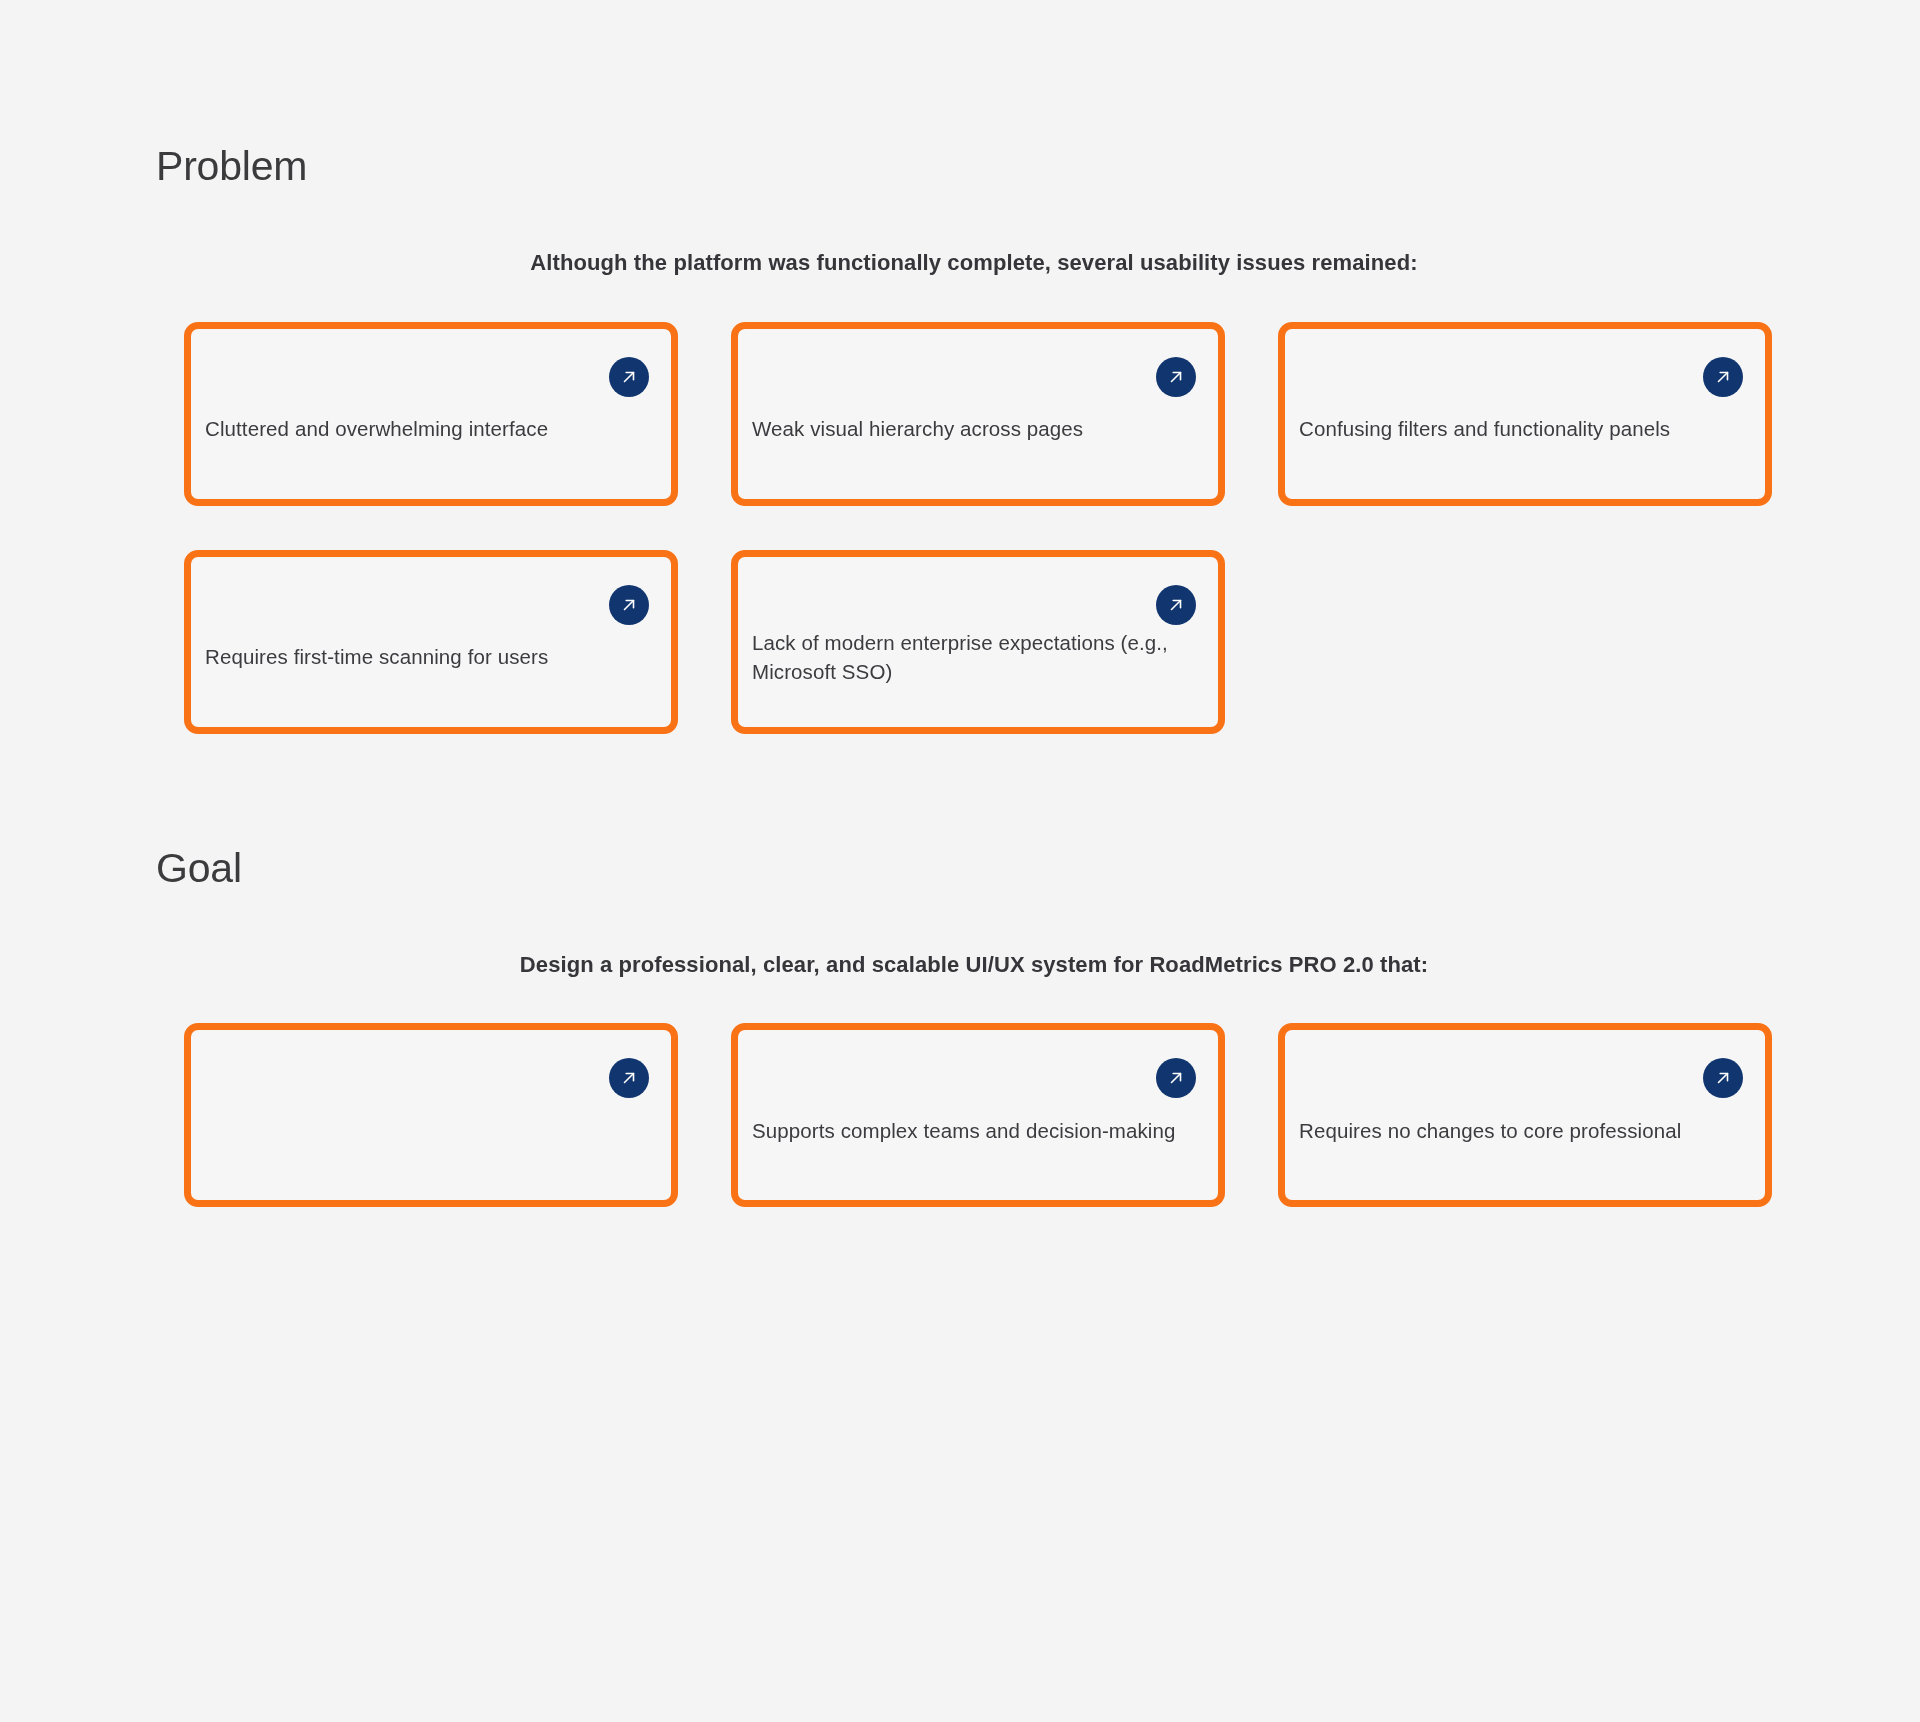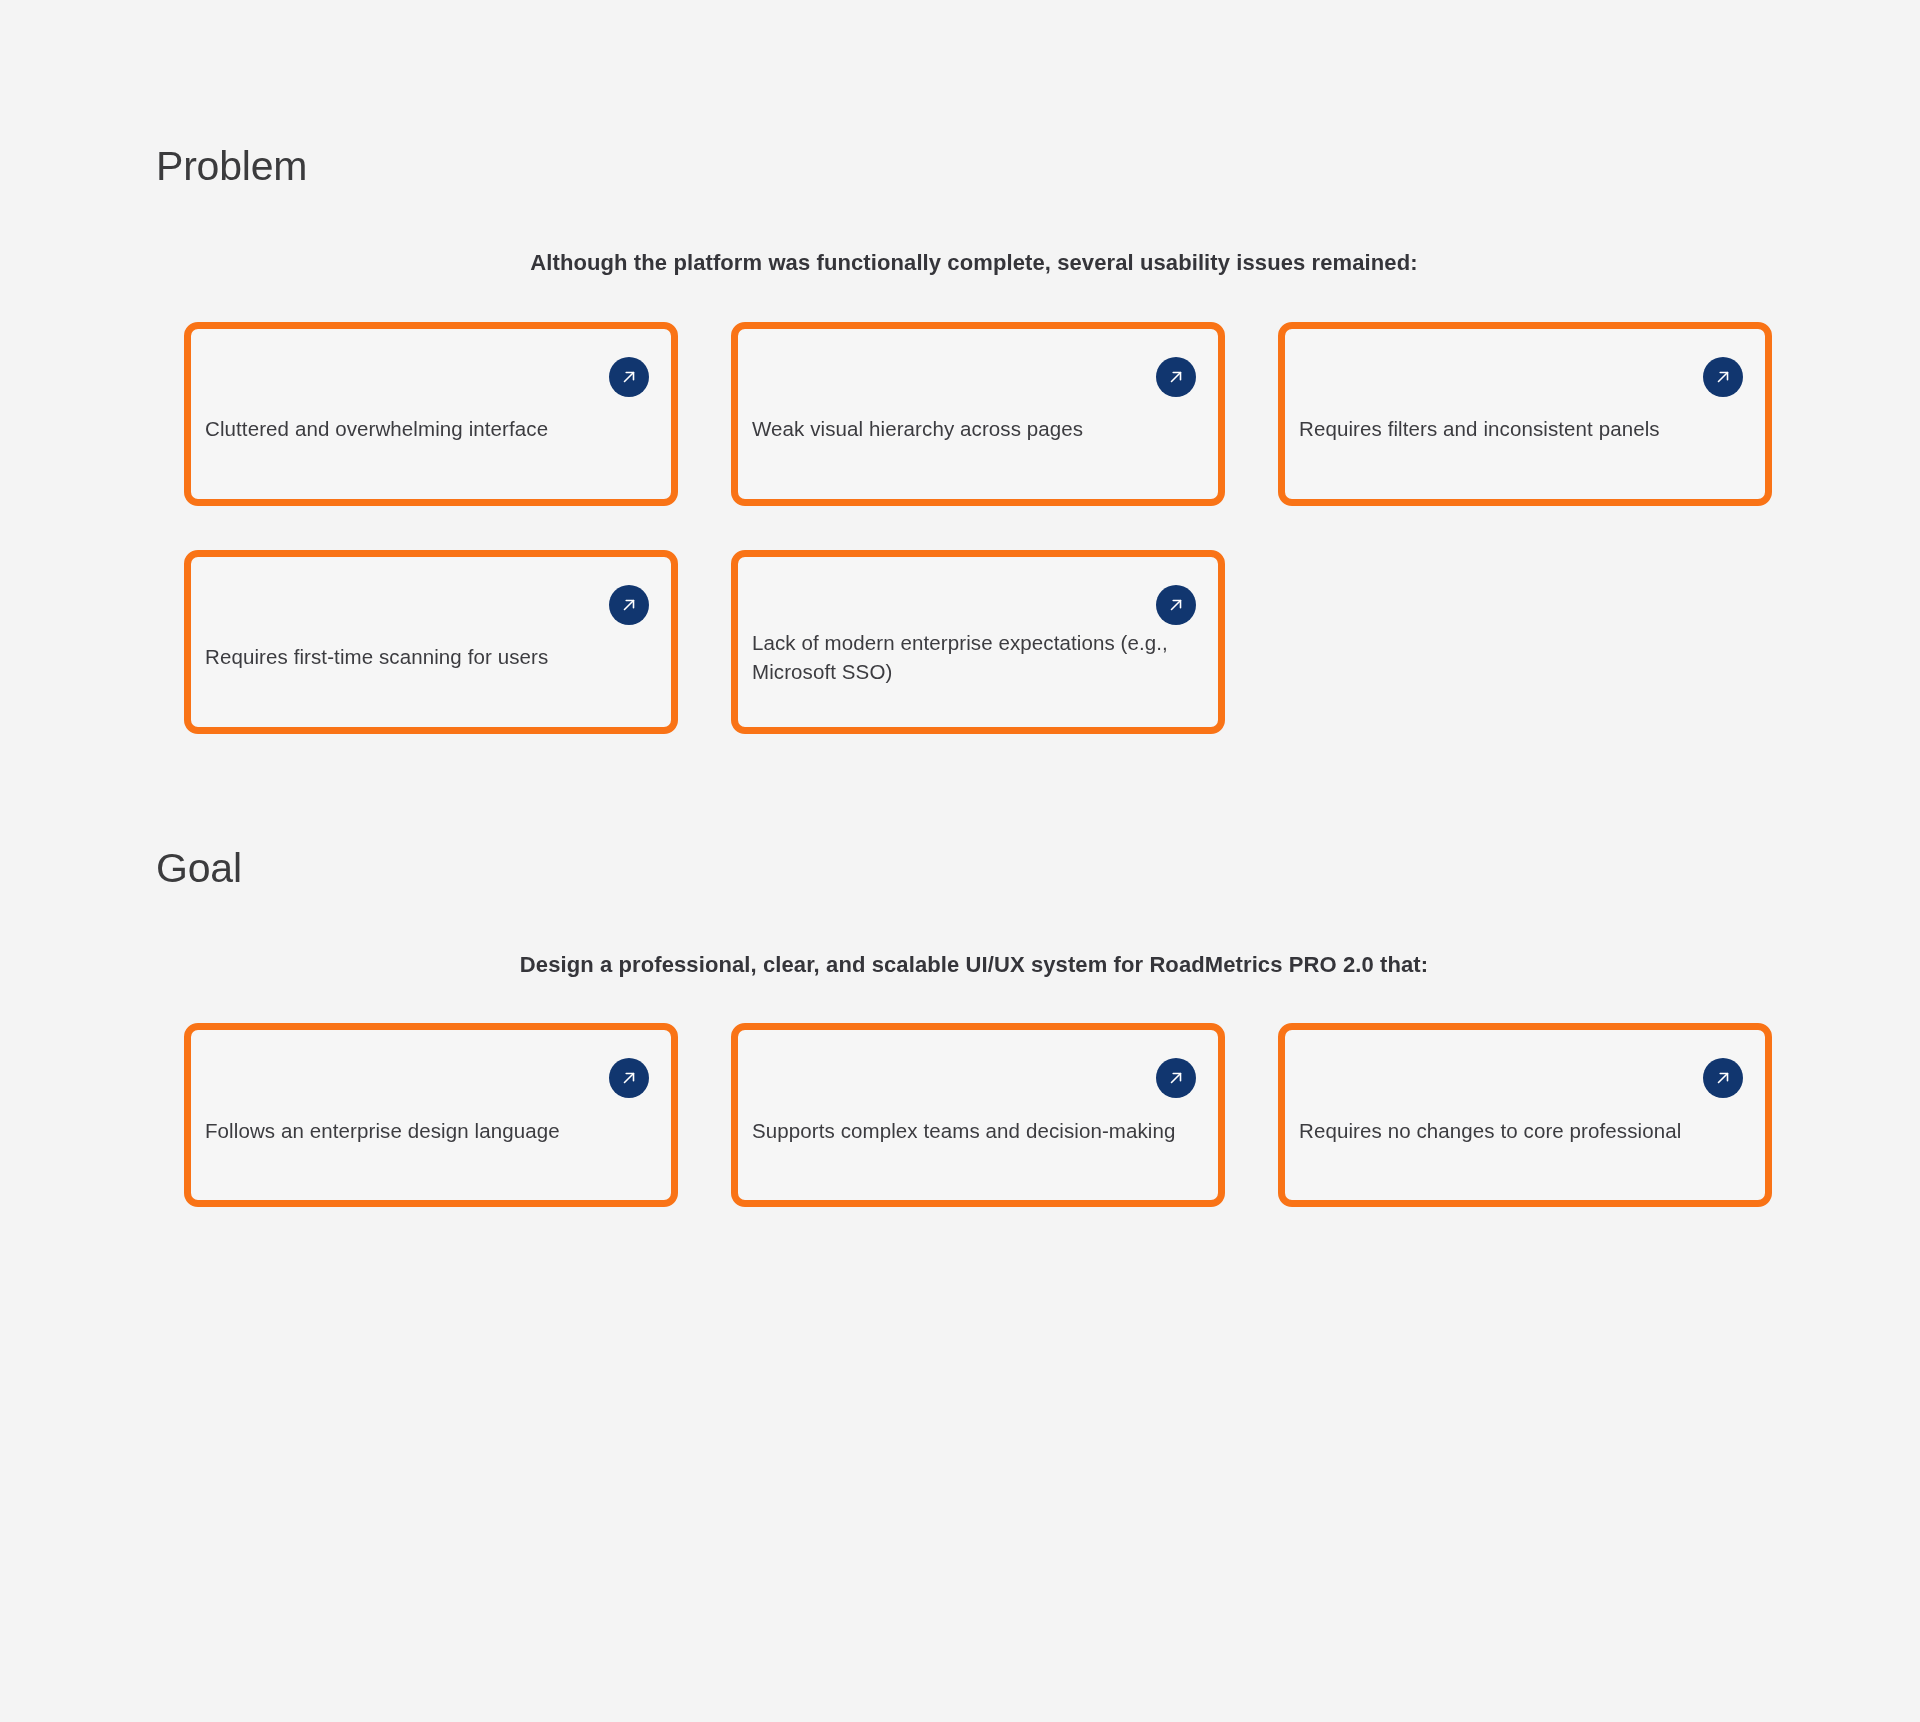--- a/index.html
+++ b/index.html
@@ -146,21 +146,21 @@
           <div class="card-label">Weak visual hierarchy across pages</div>
         </div>
 
         <div class="card">
           <span class="card-arrow">
             <svg width="20" height="20" viewBox="0 0 20 20" fill="none">
               <path d="M5.5 14.5 L14.5 5.5" stroke="#ffffff" stroke-width="1.6" stroke-linecap="round"></path>
               <path d="M7.2 5.5 H14.5 V12.8" stroke="#ffffff" stroke-width="1.6" stroke-linecap="round" stroke-linejoin="round"></path>
             </svg>
           </span>
-          <div class="card-label">Requires filters and inconsistent panels</div>
+          <div class="card-label">Confusing filters and functionality panels</div>
         </div>
 
         <div class="card">
           <span class="card-arrow">
             <svg width="20" height="20" viewBox="0 0 20 20" fill="none">
               <path d="M5.5 14.5 L14.5 5.5" stroke="#ffffff" stroke-width="1.6" stroke-linecap="round"></path>
               <path d="M7.2 5.5 H14.5 V12.8" stroke="#ffffff" stroke-width="1.6" stroke-linecap="round" stroke-linejoin="round"></path>
             </svg>
           </span>
           <div class="card-label">Requires first-time scanning for users</div>
@@ -190,21 +190,20 @@
       <div class="card-grid">
 
 
         <div class="card">
           <span class="card-arrow">
             <svg width="20" height="20" viewBox="0 0 20 20" fill="none">
               <path d="M5.5 14.5 L14.5 5.5" stroke="#ffffff" stroke-width="1.6" stroke-linecap="round"></path>
               <path d="M7.2 5.5 H14.5 V12.8" stroke="#ffffff" stroke-width="1.6" stroke-linecap="round" stroke-linejoin="round"></path>
             </svg>
           </span>
-          <div class="card-label">Follows an enterprise design language</div>
         </div>
 
         <div class="card">
           <span class="card-arrow">
             <svg width="20" height="20" viewBox="0 0 20 20" fill="none">
               <path d="M5.5 14.5 L14.5 5.5" stroke="#ffffff" stroke-width="1.6" stroke-linecap="round"></path>
               <path d="M7.2 5.5 H14.5 V12.8" stroke="#ffffff" stroke-width="1.6" stroke-linecap="round" stroke-linejoin="round"></path>
             </svg>
           </span>
           <div class="card-label">Supports complex teams and decision-making</div>

